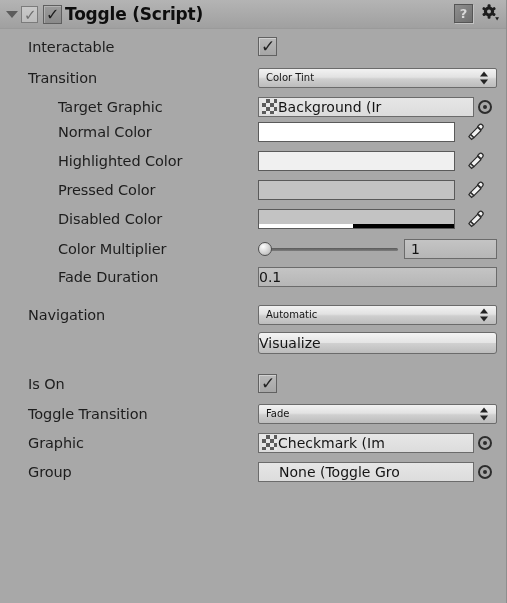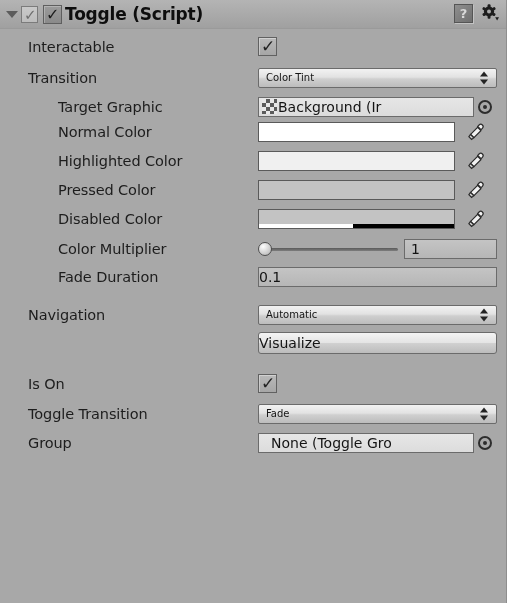--- a/index.html
+++ b/index.html
@@ -187,21 +187,21 @@
     border: 1px solid #6b6b6b;
     box-sizing: border-box;
     display: flex;
     align-items: center;
     padding-left: 3px;
     font-size: 14px;
     color: #141414;
     overflow: hidden;
     white-space: nowrap;
   }
-  .objfield.plain { padding-left: 12px; }
+  .objfield.plain { padding-left: 20px; }
   .sprite-icon {
     width: 15px; height: 15px;
     flex: 0 0 auto;
     margin-right: 1px;
     background:
       linear-gradient(45deg,#5b5b5b 25%, transparent 25%, transparent 75%, #5b5b5b 75%),
       linear-gradient(45deg,#5b5b5b 25%, #e8e8e8 25%, #e8e8e8 75%, #5b5b5b 75%);
     background-size: 8px 8px;
     background-position: 0 0, 4px 4px;
   }
@@ -502,20 +502,30 @@
   <div class="row" style="margin-top:5px;">
     <div class="label lbl-0">Toggle Transition</div>
     <div class="field">
       <div class="popup">
         <span>Fade</span>
         <span class="arrows"></span>
       </div>
     </div>
   </div>
 
+  <div class="row" style="margin-top:4px;">
+    <div class="label lbl-0">Graphic</div>
+    <div class="field">
+      <div class="objfield">
+        <span class="sprite-icon"></span>
+        <span>Checkmark (Im</span>
+      </div>
+    </div>
+    <div class="target-btn"></div>
+  </div>
 
   <div class="row" style="margin-top:4px;">
     <div class="label lbl-0">Group</div>
     <div class="field">
       <div class="objfield plain">
         <span>None (Toggle Gro</span>
       </div>
     </div>
     <div class="target-btn"></div>
   </div>

